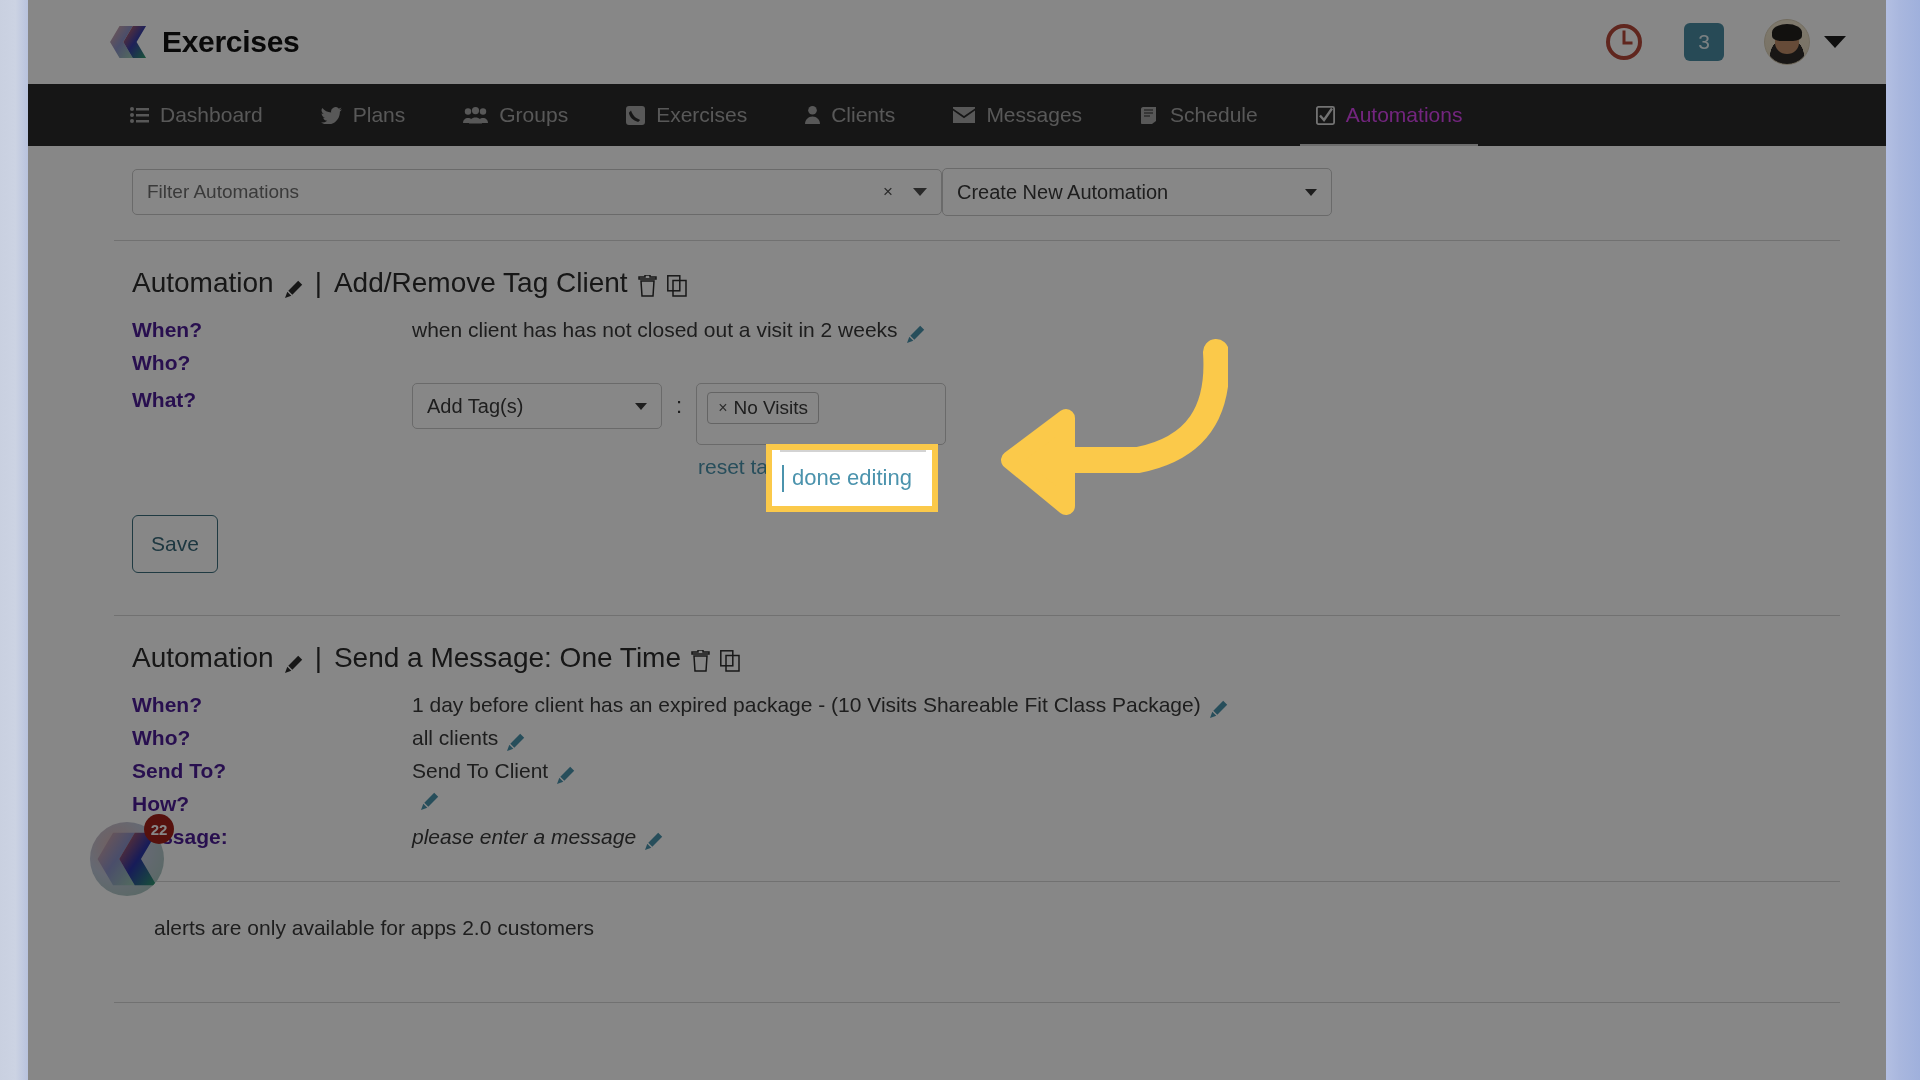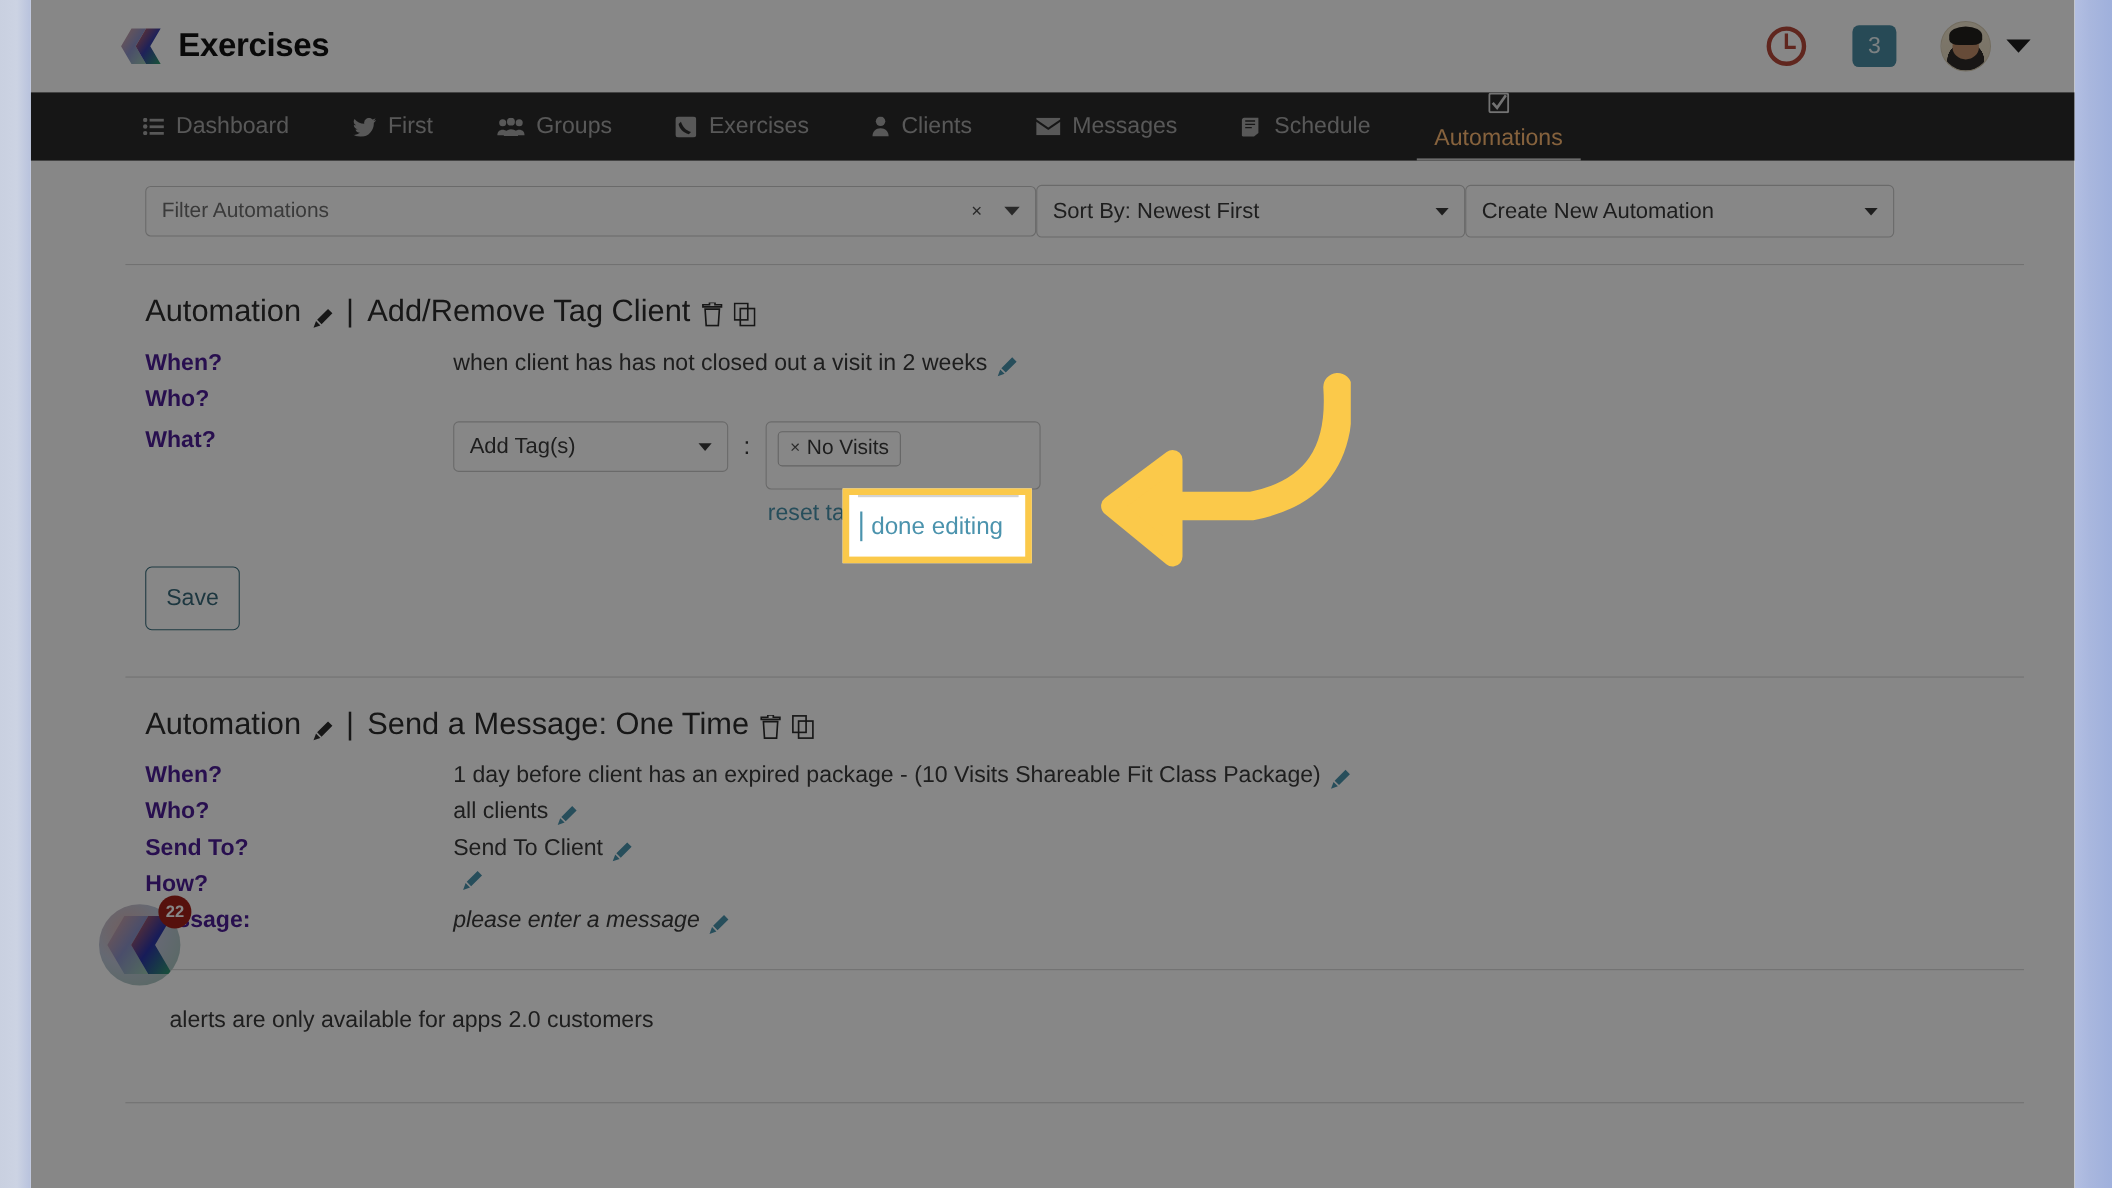--- a/index.html
+++ b/index.html
@@ -98,21 +98,21 @@
     z-index: 5;
   }
   .nav-item {
     display: flex; align-items: center; gap: 11px;
     color: #a6a6a6; font-size: 21px;
     padding: 0 16px; margin-right: 26px;
     position: relative; cursor: pointer;
     white-space: nowrap;
   }
   .nav-item .nicon { display: flex; align-items: center; }
-  .nav-item.active { color: #fdba74; flex-direction: column; }
+  .nav-item.active { color: #d946ef; }
   .nav-item.active::after {
     content: ""; position: absolute; left: 0; right: 0; bottom: 0;
     height: 2px; background: #cfcfcf;
   }
 
   
   #content {
     position: relative;
     padding: 0 0 0 0;
     background: #ffffff;
@@ -348,21 +348,21 @@
             </svg>
         </span>
         <span>Dashboard</span>
       </div>
       <div class="nav-item">
         <span class="nicon">
           <svg width="21" height="17" viewBox="0 0 21 17">
               <path fill="#a6a6a6" d="M21 2.2c-.8.35-1.6.58-2.5.69A4.3 4.3 0 0 0 20.4.52c-.85.5-1.8.87-2.8 1.07A4.35 4.35 0 0 0 10.2 5.6c-3.6-.18-6.8-1.9-8.9-4.52A4.35 4.35 0 0 0 2.6 6.9a4.3 4.3 0 0 1-1.97-.54v.05c0 2.1 1.5 3.86 3.5 4.26-.64.18-1.3.2-1.96.08a4.36 4.36 0 0 0 4.07 3.02A8.73 8.73 0 0 1 0 15.57 12.3 12.3 0 0 0 6.6 17.5c7.93 0 12.26-6.57 12.26-12.27l-.01-.56A8.7 8.7 0 0 0 21 2.2z"></path>
             </svg>
         </span>
-        <span>First</span>
+        <span>Plans</span>
       </div>
       <div class="nav-item">
         <span class="nicon">
           <svg width="25" height="17" viewBox="0 0 25 17">
               <g fill="#a6a6a6">
                 <circle cx="5" cy="4.5" r="3.2"></circle>
                 <circle cx="20" cy="4.5" r="3.2"></circle>
                 <circle cx="12.5" cy="3.6" r="3.6"></circle>
                 <path d="M0 16c0-3 2.2-5 5-5s5 2 5 5z"></path>
                 <path d="M15 16c0-3 2.2-5 5-5s5 2 5 5z"></path>
@@ -420,26 +420,20 @@
       </div>
     </div>
 
     <div id="content">
 
       <div class="toolbar">
         <div class="filter-box">
           <span class="ph">Filter Automations</span>
           <span class="x">×</span>
           <span class="caret"></span>
-        </div>
-        <div class="select-box" id="sortby">
-          <span>Sort By: Newest First</span>
-          <span class="caret">
-              <i></i>
-            </span>
         </div>
         <div class="select-box" id="createnew">
           <span>Create New Automation</span>
           <span class="caret">
               <i></i>
             </span>
         </div>
       </div>
 
       <div class="divider"></div>

